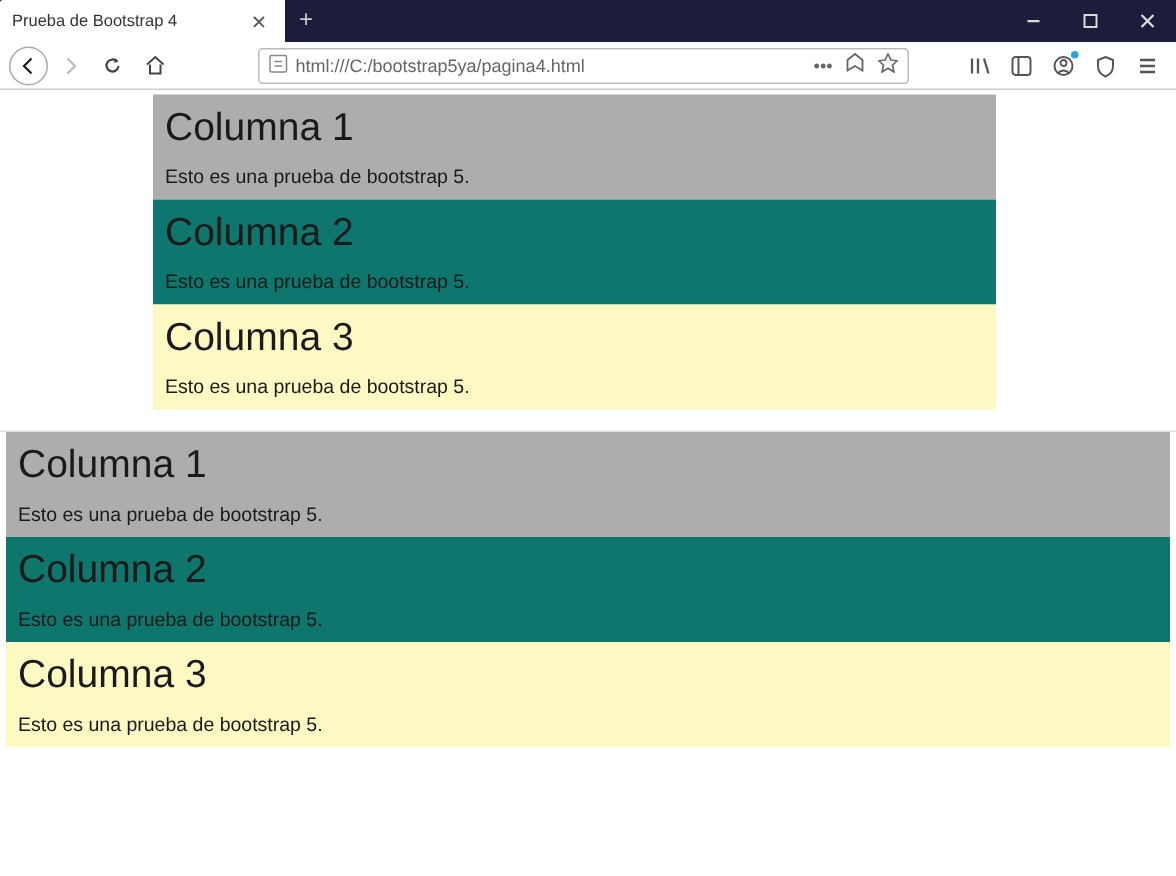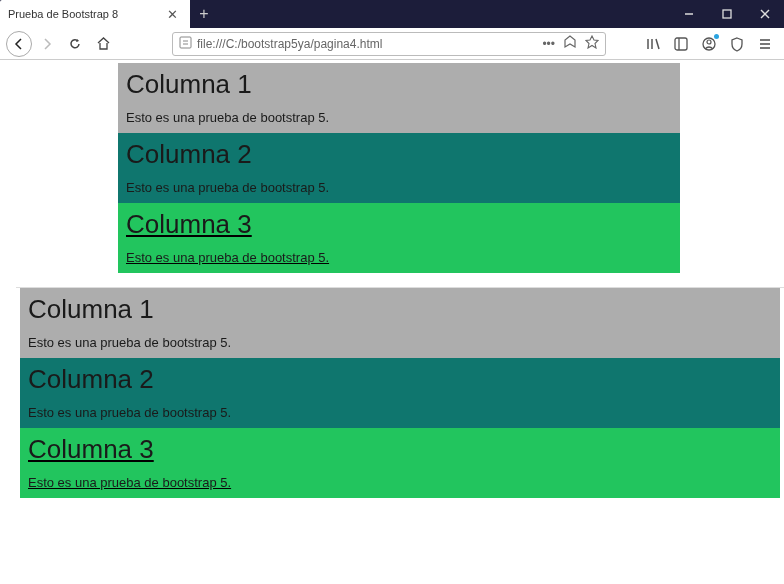--- a/index.html
+++ b/index.html
@@ -142,32 +142,31 @@
       position: absolute;
       top: -1px;
       right: -1px;
       width: 5px;
       height: 5px;
       background: #2aa3e0;
       border-radius: 50%;
     }
     .content {
       padding-top: 3px;
-      margin-left: 16px;
     }
     .container1 {
       width: 562px;
       margin: 0 0 0 102px;
     }
     .panel {
       padding: 6px 8px 8px 8px;
       background: #adadad;
     }
     .panel.shade2 { background: #0f766e; }
-    .panel.shade3 { background: #22c55e; text-decoration: underline; }
+    .panel.shade3 { background: #fef9c3; }
     .panel h2 {
       font-size: 26px;
       font-weight: 400;
       color: #1a1a1a;
       margin-bottom: 10px;
     }
     .panel p {
       font-size: 13px;
       color: #1a1a1a;
     }
@@ -179,21 +178,21 @@
     .container2 {
       width: 100%;
       padding: 0 4px;
     }
   </style>
 </head>
 <body>
 
 <div class="titlebar">
   <div class="tab">
-    <span class="tab-title">Prueba de Bootstrap 8</span>
+    <span class="tab-title">Prueba de Bootstrap 4</span>
     <span class="tab-close">✕</span>
   </div>
   <div class="newtab">+</div>
   <div class="titlebar-spacer"></div>
   <div class="window-controls">
     <div class="wbtn">
       <svg width="10" height="10">
           <line x1="1" y1="5" x2="9" y2="5" stroke="#ddd" stroke-width="1.5"></line>
         </svg>
     </div>
@@ -234,21 +233,21 @@
       </svg>
   </div>
   <div class="urlbar">
     <span class="lock">
       <svg width="13" height="13">
           <rect x="1" y="1" width="11" height="11" stroke="#888" fill="none" rx="1"></rect>
           <line x1="4" y1="5" x2="9" y2="5" stroke="#888"></line>
           <line x1="4" y1="8" x2="9" y2="8" stroke="#888"></line>
         </svg>
     </span>
-    <span class="urlbar-text">file:///C:/bootstrap5ya/pagina4.html</span>
+    <span class="urlbar-text">html:///C:/bootstrap5ya/pagina4.html</span>
     <span class="urlbar-right">
       <span>•••</span>
       <span>
         <svg width="14" height="14">
             <path d="M7 1 L2 5 L2 12 L7 9 L12 12 L12 5 Z" stroke="#666" fill="none" stroke-width="1.2"></path>
           </svg>
       </span>
       <span>
         <svg width="14" height="14">
             <path d="M7 1 L9 5 L13 5.5 L10 8.5 L11 13 L7 10.5 L3 13 L4 8.5 L1 5.5 L5 5 Z" stroke="#666" fill="none" stroke-width="1.1"></path>

